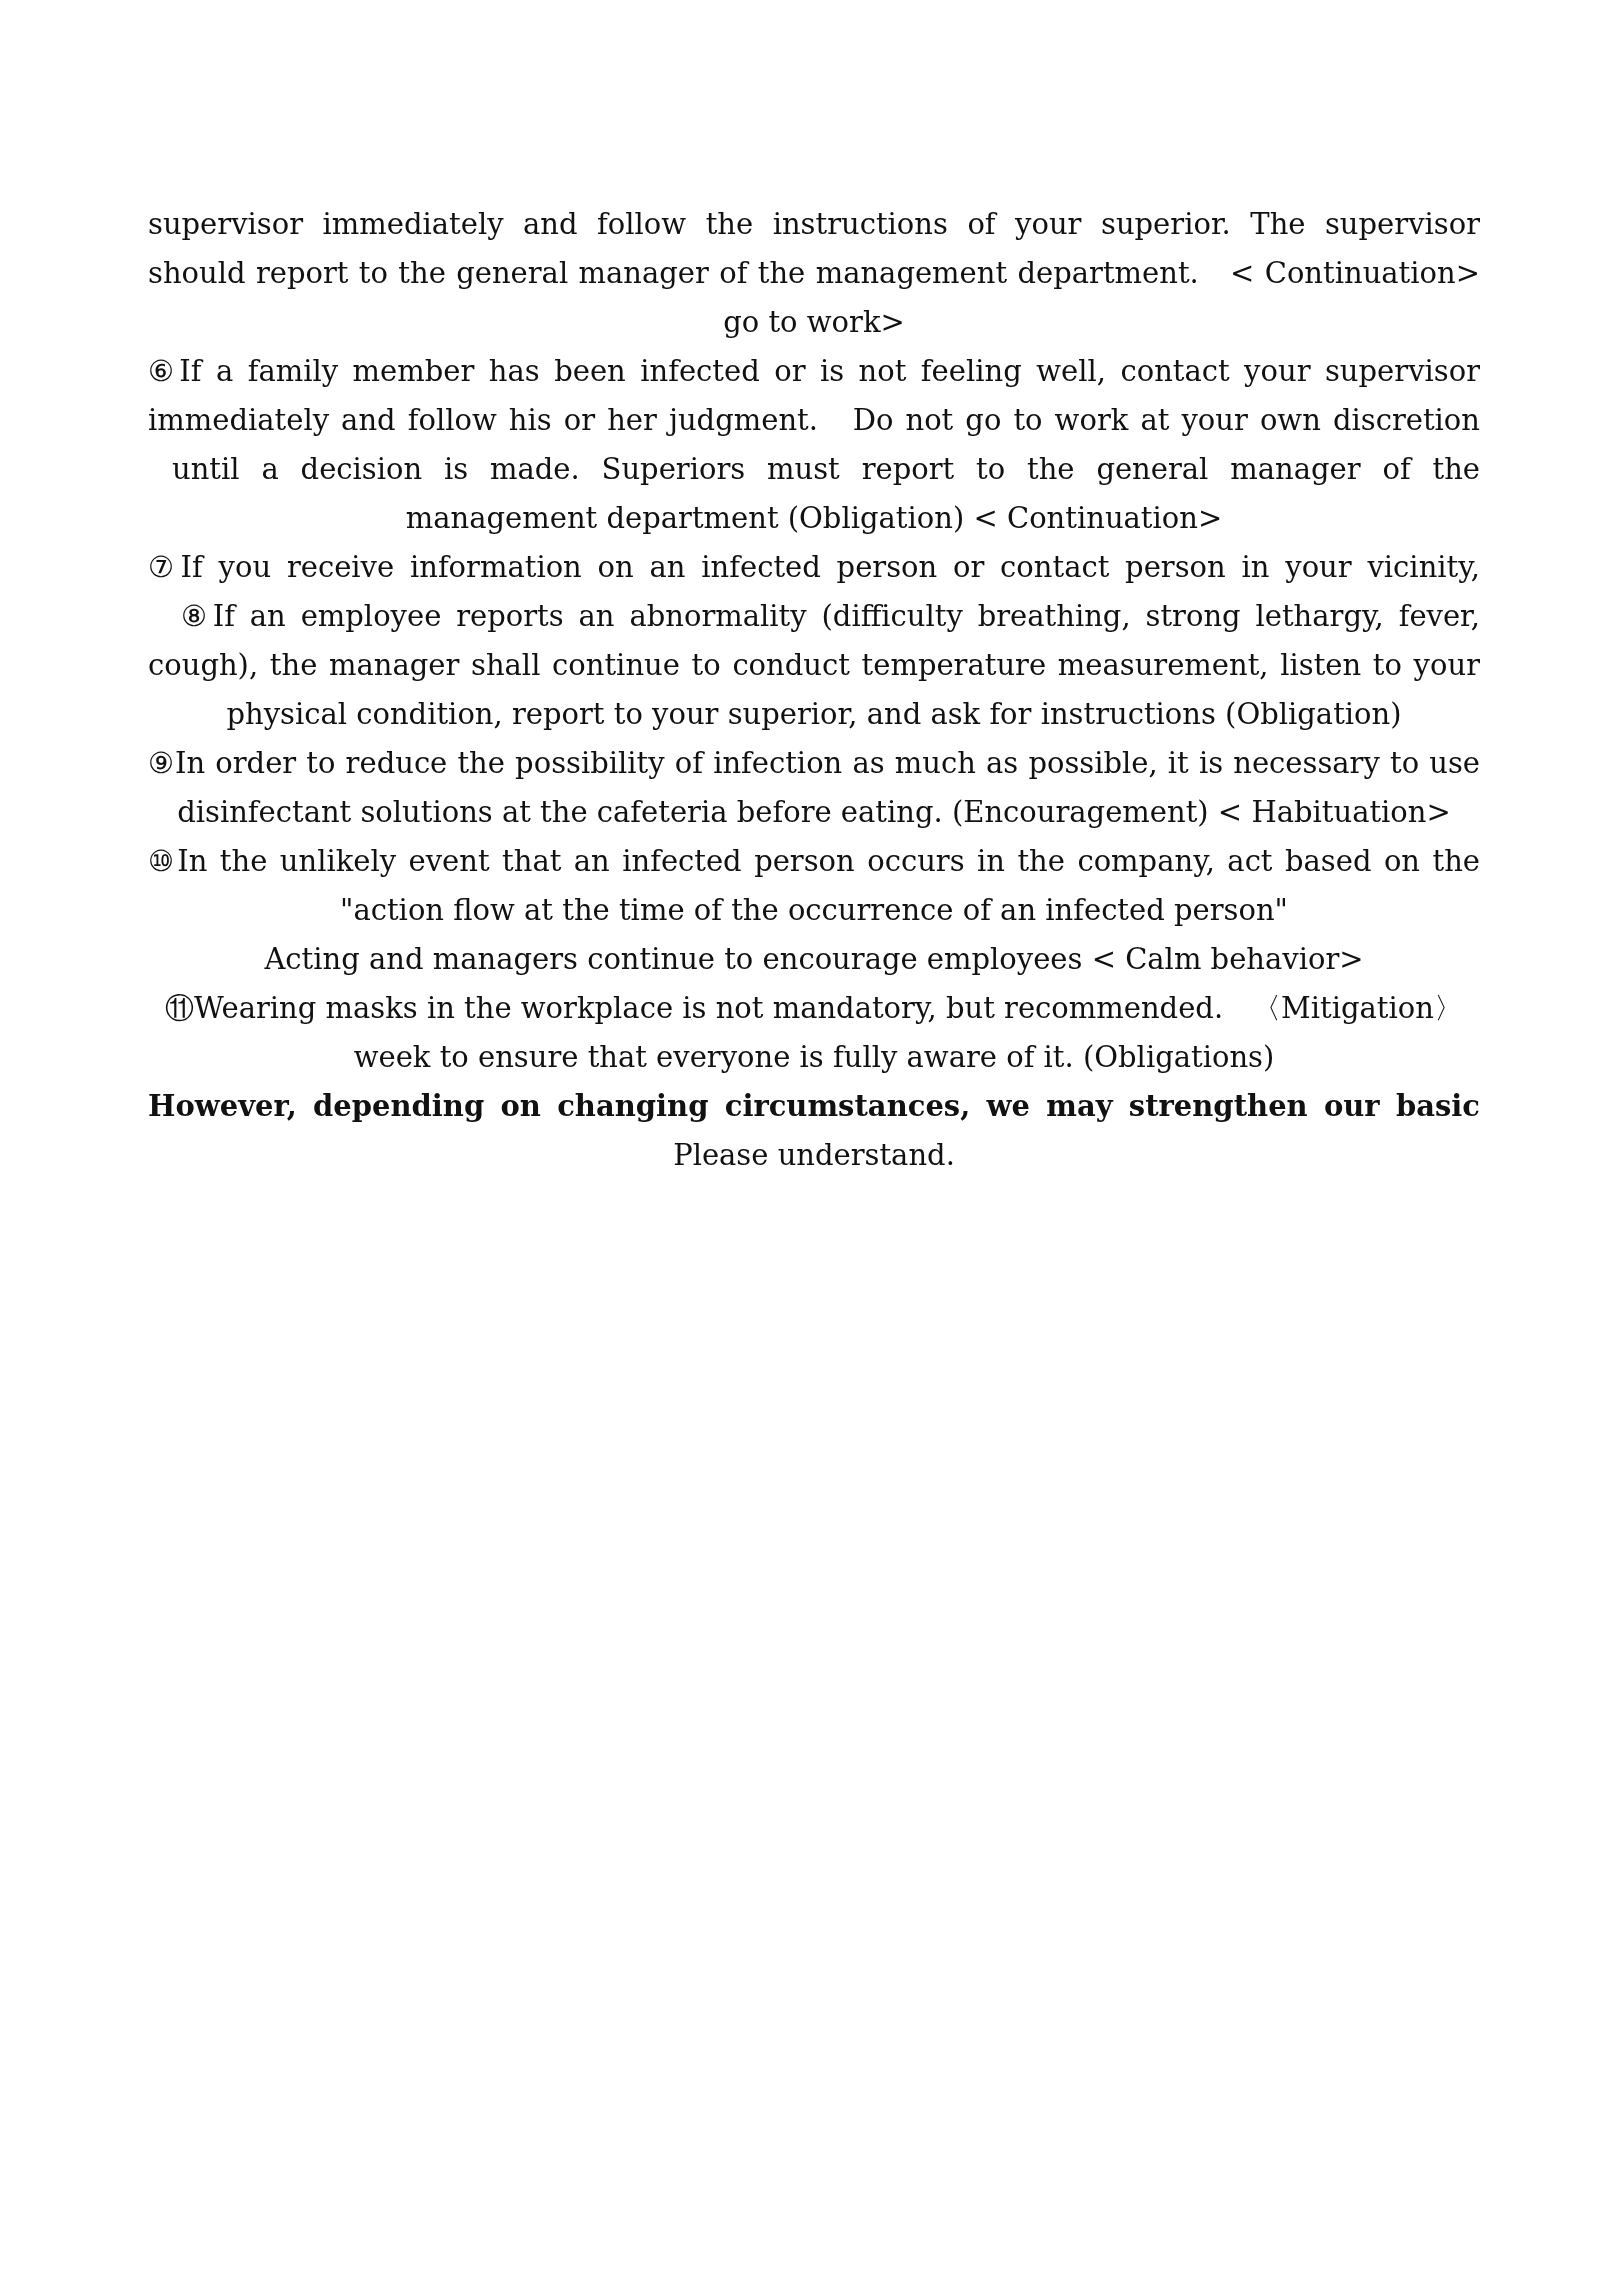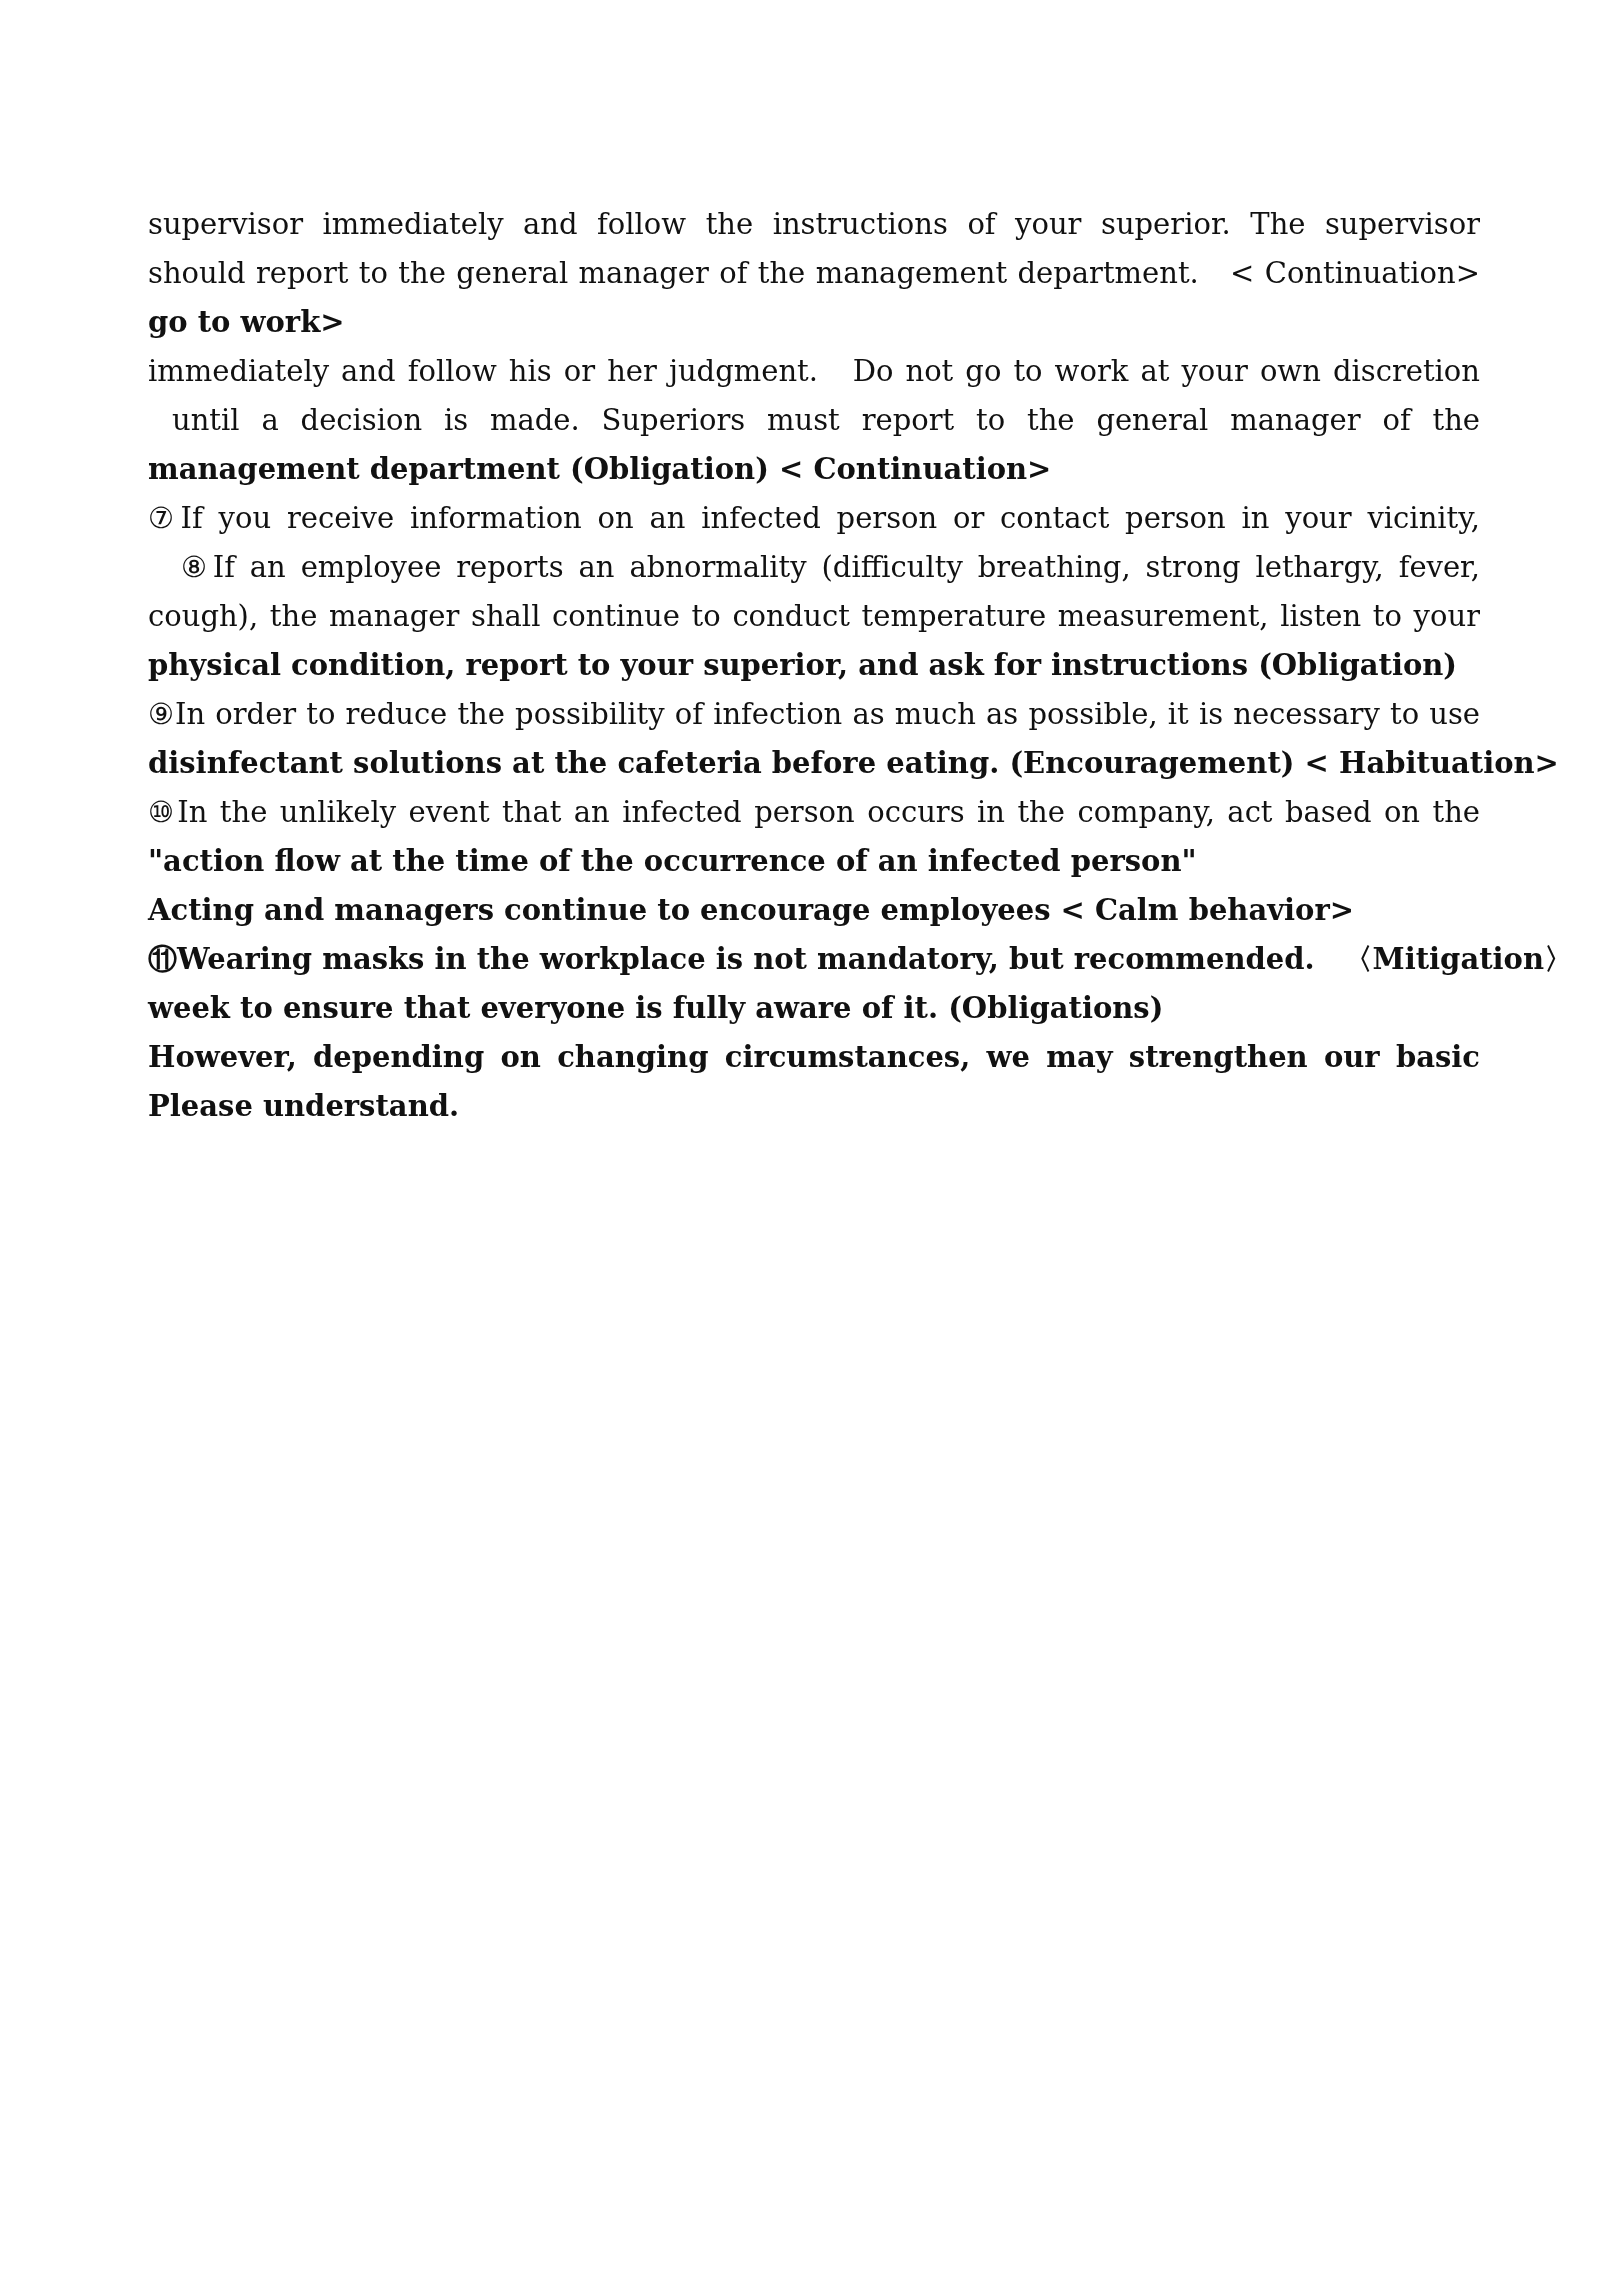--- a/index.html
+++ b/index.html
@@ -37,32 +37,32 @@
     white-space: nowrap;
     overflow: visible;
   }
   .line.j {
     text-align: justify;
     text-align-last: justify;
     white-space: normal;
     overflow: hidden;
   }
   .line.l {
-    text-align: left;
-    font-weight: bold;
+    text-align: center;
   }
 </style>
 </head>
 <body>
 
 <div class="page">
   <div class="text-body" id="text-body">
       <div class="line j" style="white-space: normal;">supervisor immediately and follow the instructions of your superior. The supervisor</div>
       <div class="line j" style="white-space: normal;">should report to the general manager of the management department.　&lt; Continuation&gt;</div>
       <div class="line l">go to work&gt;</div>
+      <div class="line j" style="white-space: normal;">⑥If a family member has been infected or is not feeling well, contact your supervisor</div>
       <div class="line j" style="white-space: normal;">immediately and follow his or her judgment.　Do not go to work at your own discretion</div>
       <div class="line j" style="white-space: normal; margin-left: 24px;">until a decision is made. Superiors must report to the general manager of the</div>
       <div class="line l">management department (Obligation) &lt; Continuation&gt;</div>
       <div class="line j" style="white-space: normal;">⑦If you receive information on an infected person or contact person in your vicinity,</div>
       <div class="line j" style="white-space: normal; margin-left: 33px;">⑧If an employee reports an abnormality (difficulty breathing, strong lethargy, fever,</div>
       <div class="line j" style="white-space: normal;">cough), the manager shall continue to conduct temperature measurement, listen to your</div>
       <div class="line l">physical condition, report to your superior, and ask for instructions (Obligation)</div>
       <div class="line j" style="white-space: normal;">⑨In order to reduce the possibility of infection as much as possible, it is necessary to use</div>
       <div class="line l">disinfectant solutions at the cafeteria before eating. (Encouragement) &lt; Habituation&gt;</div>
       <div class="line j" style="white-space: normal;">⑩In the unlikely event that an infected person occurs in the company, act based on the</div>

